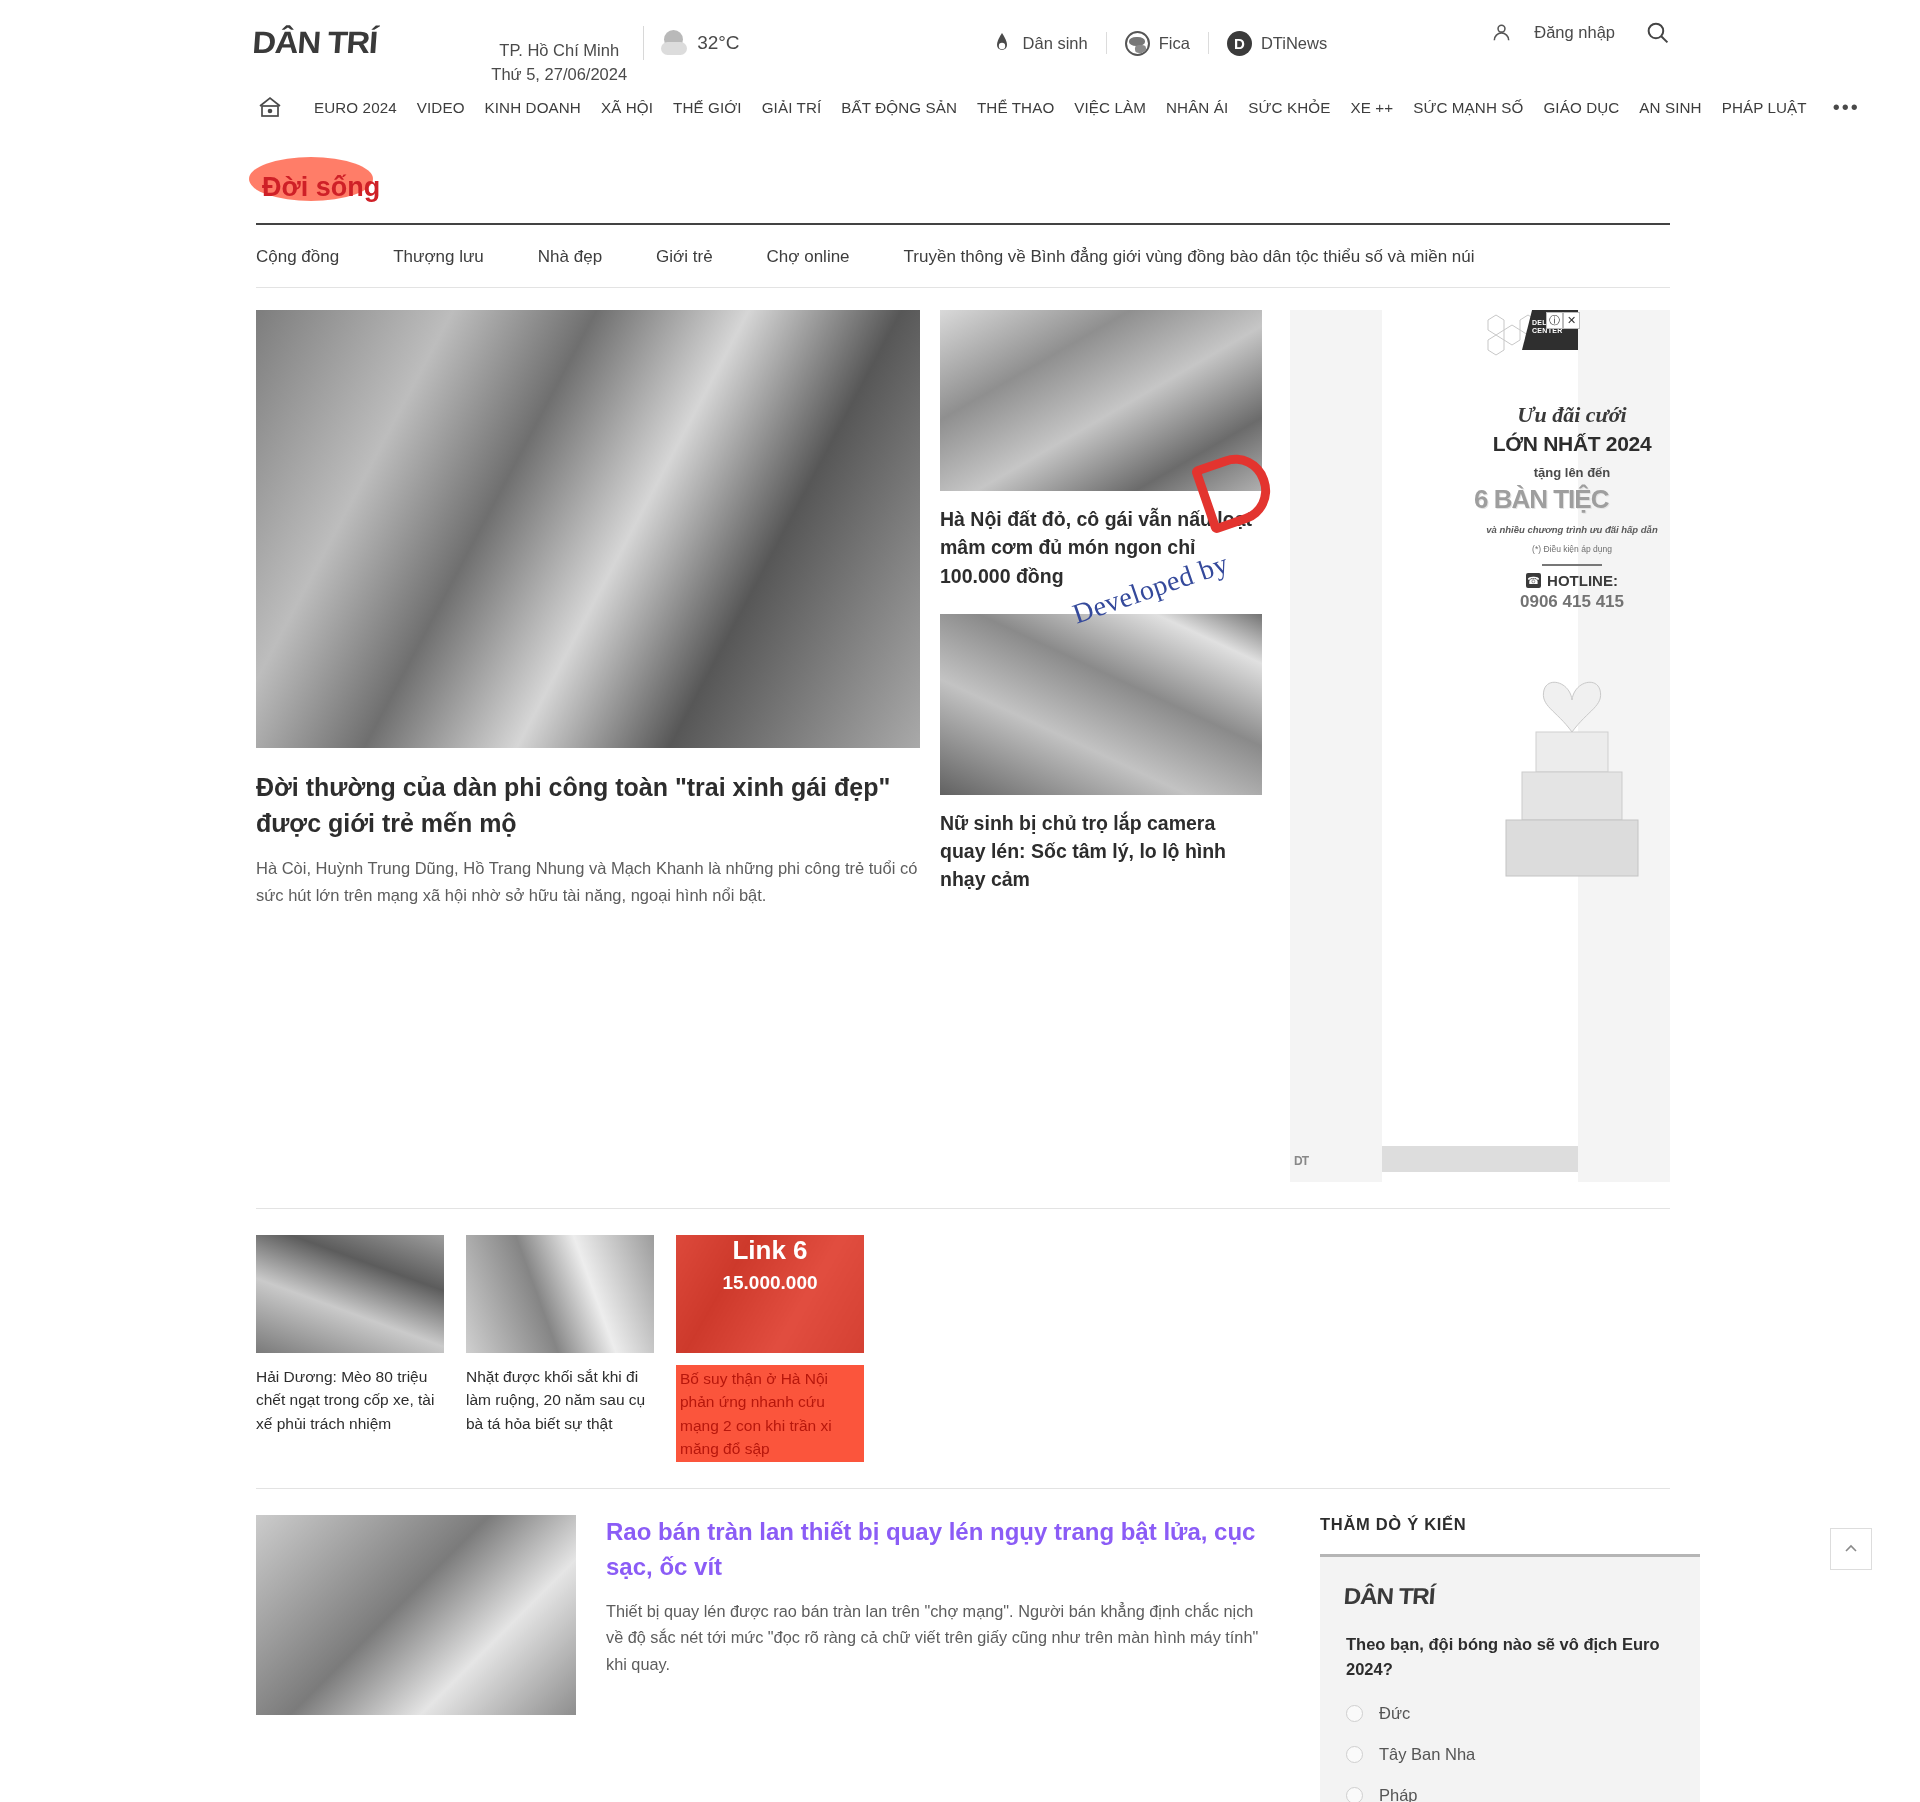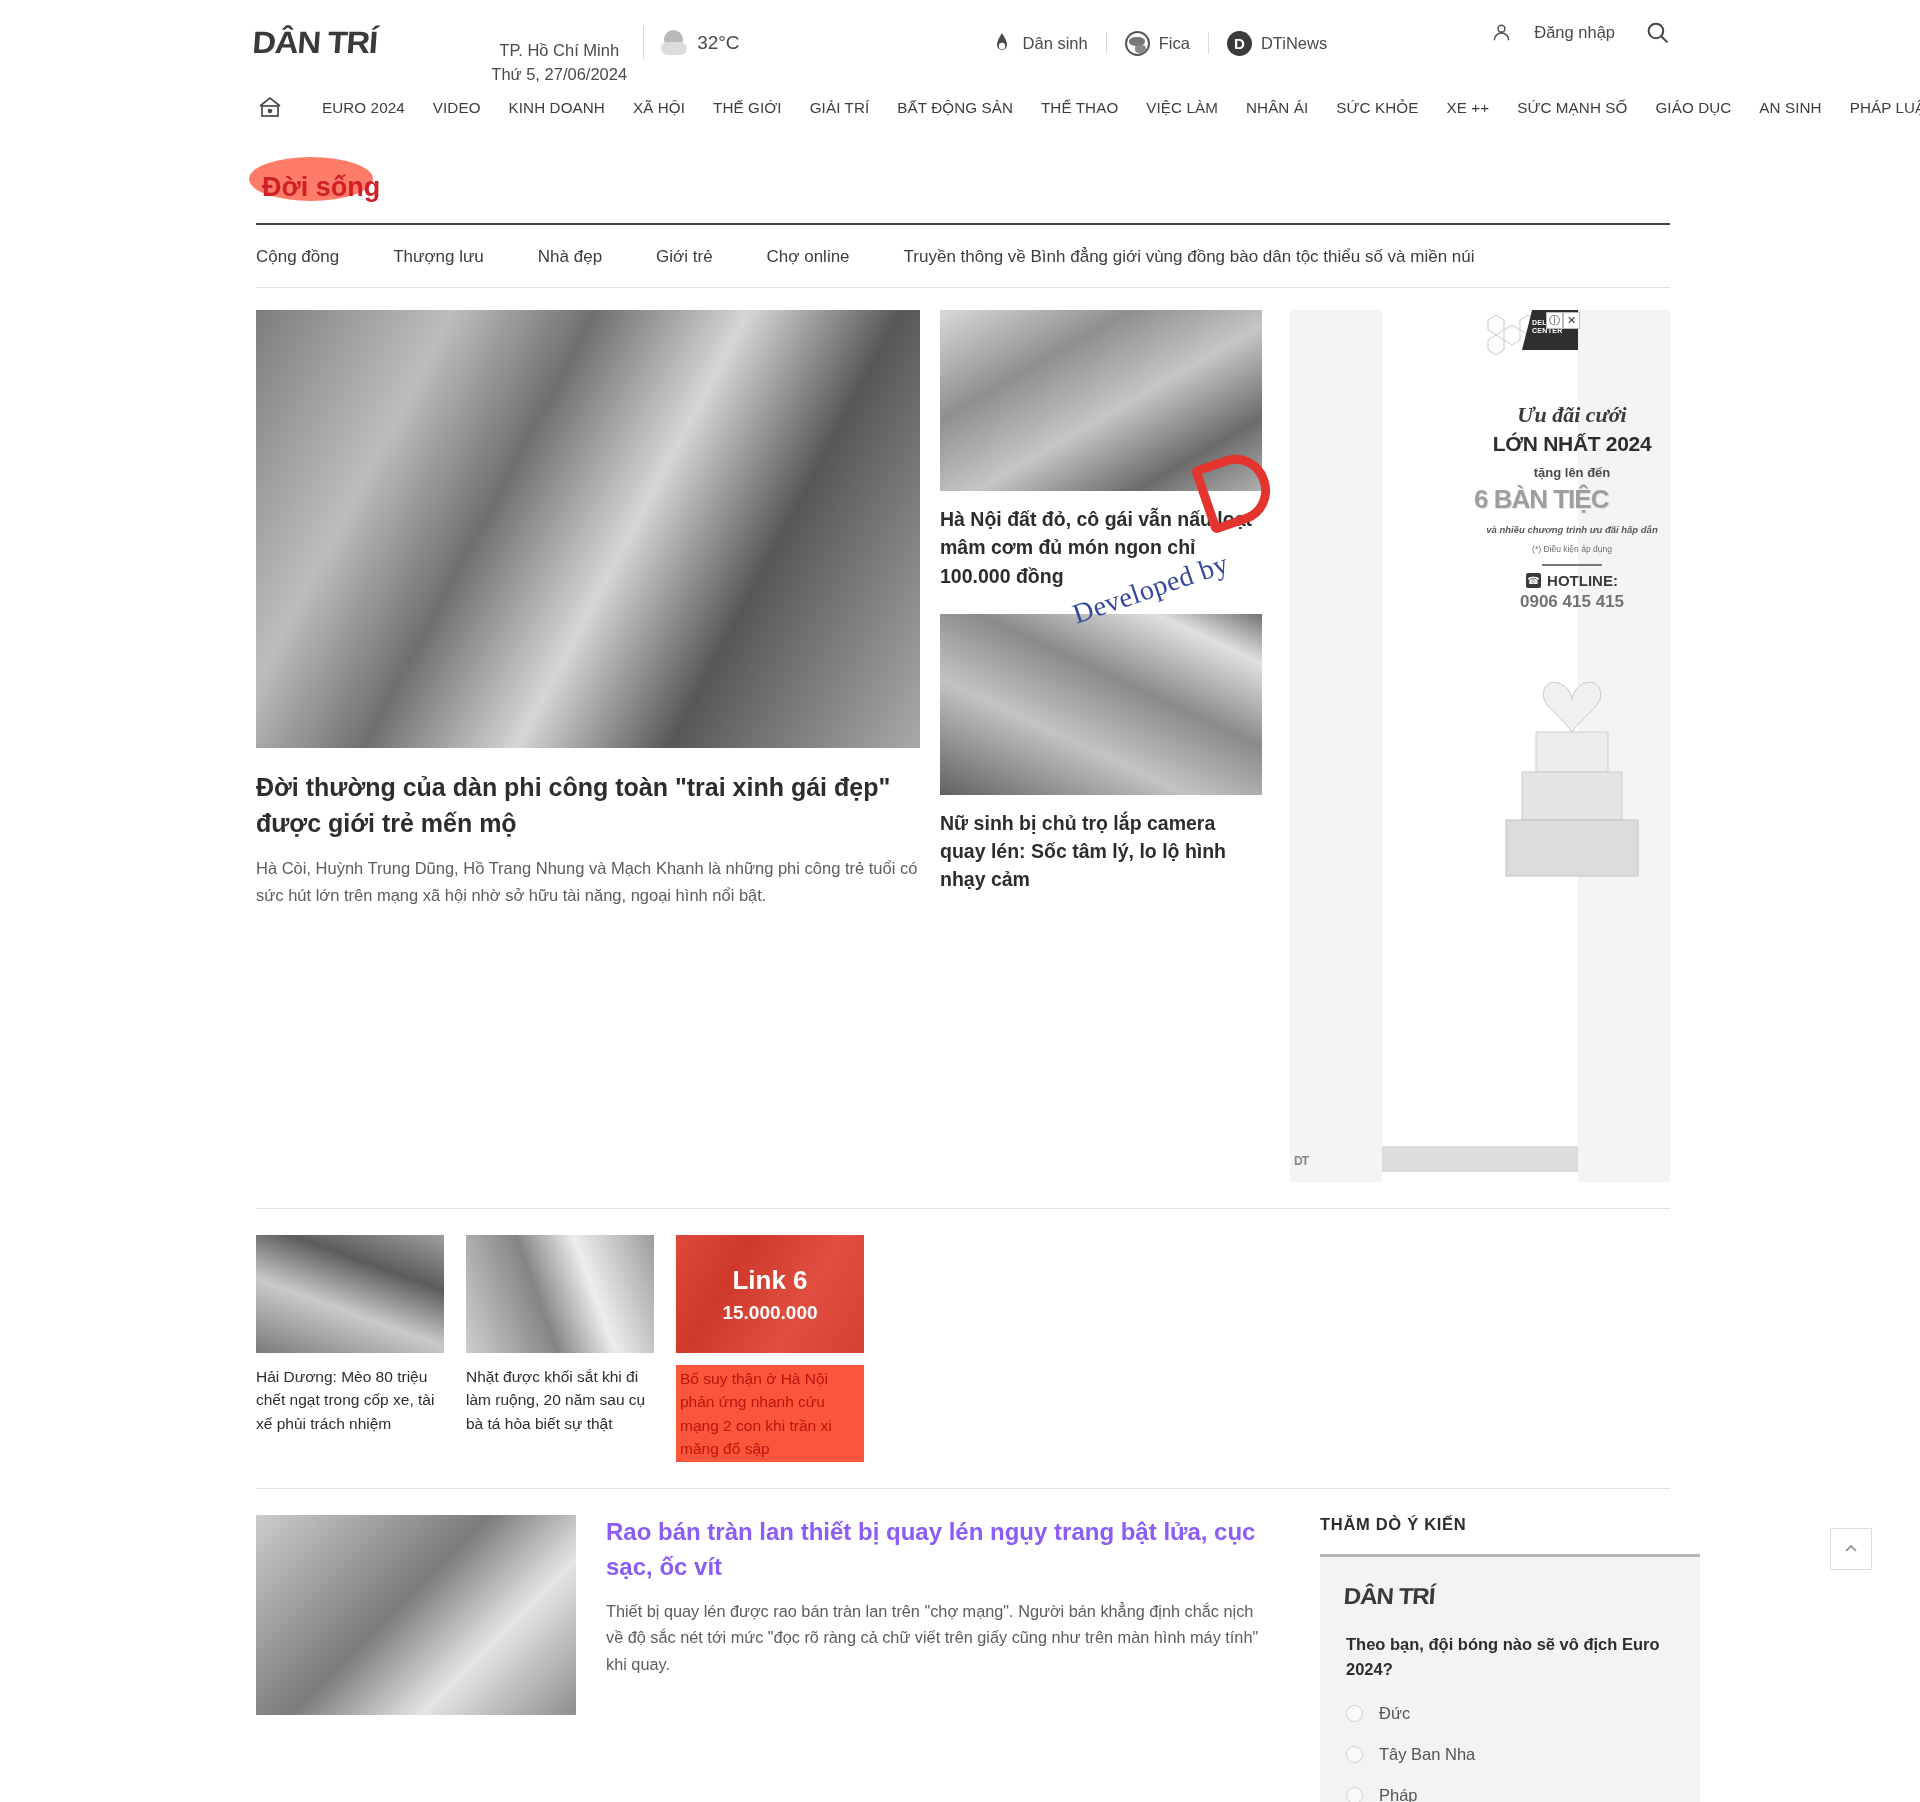--- a/index.html
+++ b/index.html
@@ -64,21 +64,21 @@
   .login { display:flex; align-items:center; gap:21px; }
   .login .lbl { font-size:16.5px; color:#4a4a4a; }
   .ico-user { width:23px; height:23px; }
   .ico-search { width:25px; height:25px; }
 
   
   .nav {
     display:flex; align-items:center;
     padding: 0 250px 0 256px;
     height: 42px;
-    gap: 8px;
+    gap: 0;
     white-space: nowrap;
   }
   .nav-home { width:28px; height:24px; margin-right:20px; flex:none; }
   .nav a {
     font-size: 15.2px;
     color: #3d3d3d;
     text-decoration: none;
     padding: 0 10px;
     letter-spacing: .1px;
   }
@@ -165,21 +165,21 @@
   .thumb-row {
     display:grid; grid-template-columns: repeat(4, 188px);
     gap: 22px;
     padding: 0 250px 0 256px;
     margin-top: 26px;
   }
   .thumb-img { width:188px; height:118px; overflow:hidden; background:#999; position:relative;}
   .thumb-cap { font-size:15.5px; line-height:1.5; color:#2d2d2d; margin-top:12px; font-weight:400; }
   .thumb-hl .thumb-img { background:#e8402a; }
   .thumb-hl .thumb-cap { background:#fb553c; color:#b7170c; padding:2px 4px; display:block;}
-  .link6-badge { position:absolute; inset:0; background:rgba(228,48,30,.82); display:flex; flex-direction:column; align-items:center; justify-content:center; }
+  .link6-badge { position:absolute; inset:0; background:rgba(228,48,30,.82); display:flex; flex-direction:column; align-items:center; }
   .link6-badge .l6 { color:#fff; font-weight:700; font-size:26px; }
   .link6-badge .amt { color:#fff; font-weight:700; font-size:19px; margin-top:6px; }
 
   
   .bot-sep { padding: 0 250px 0 256px; margin-top: 26px; }
   .bot-grid {
     display:grid; grid-template-columns: 320px 30px 664px 50px 380px;
     padding: 0 250px 0 256px; margin-top: 26px;
   }
   .bot-img { width:320px; height:200px; overflow:hidden; background:#999; position:relative;}

